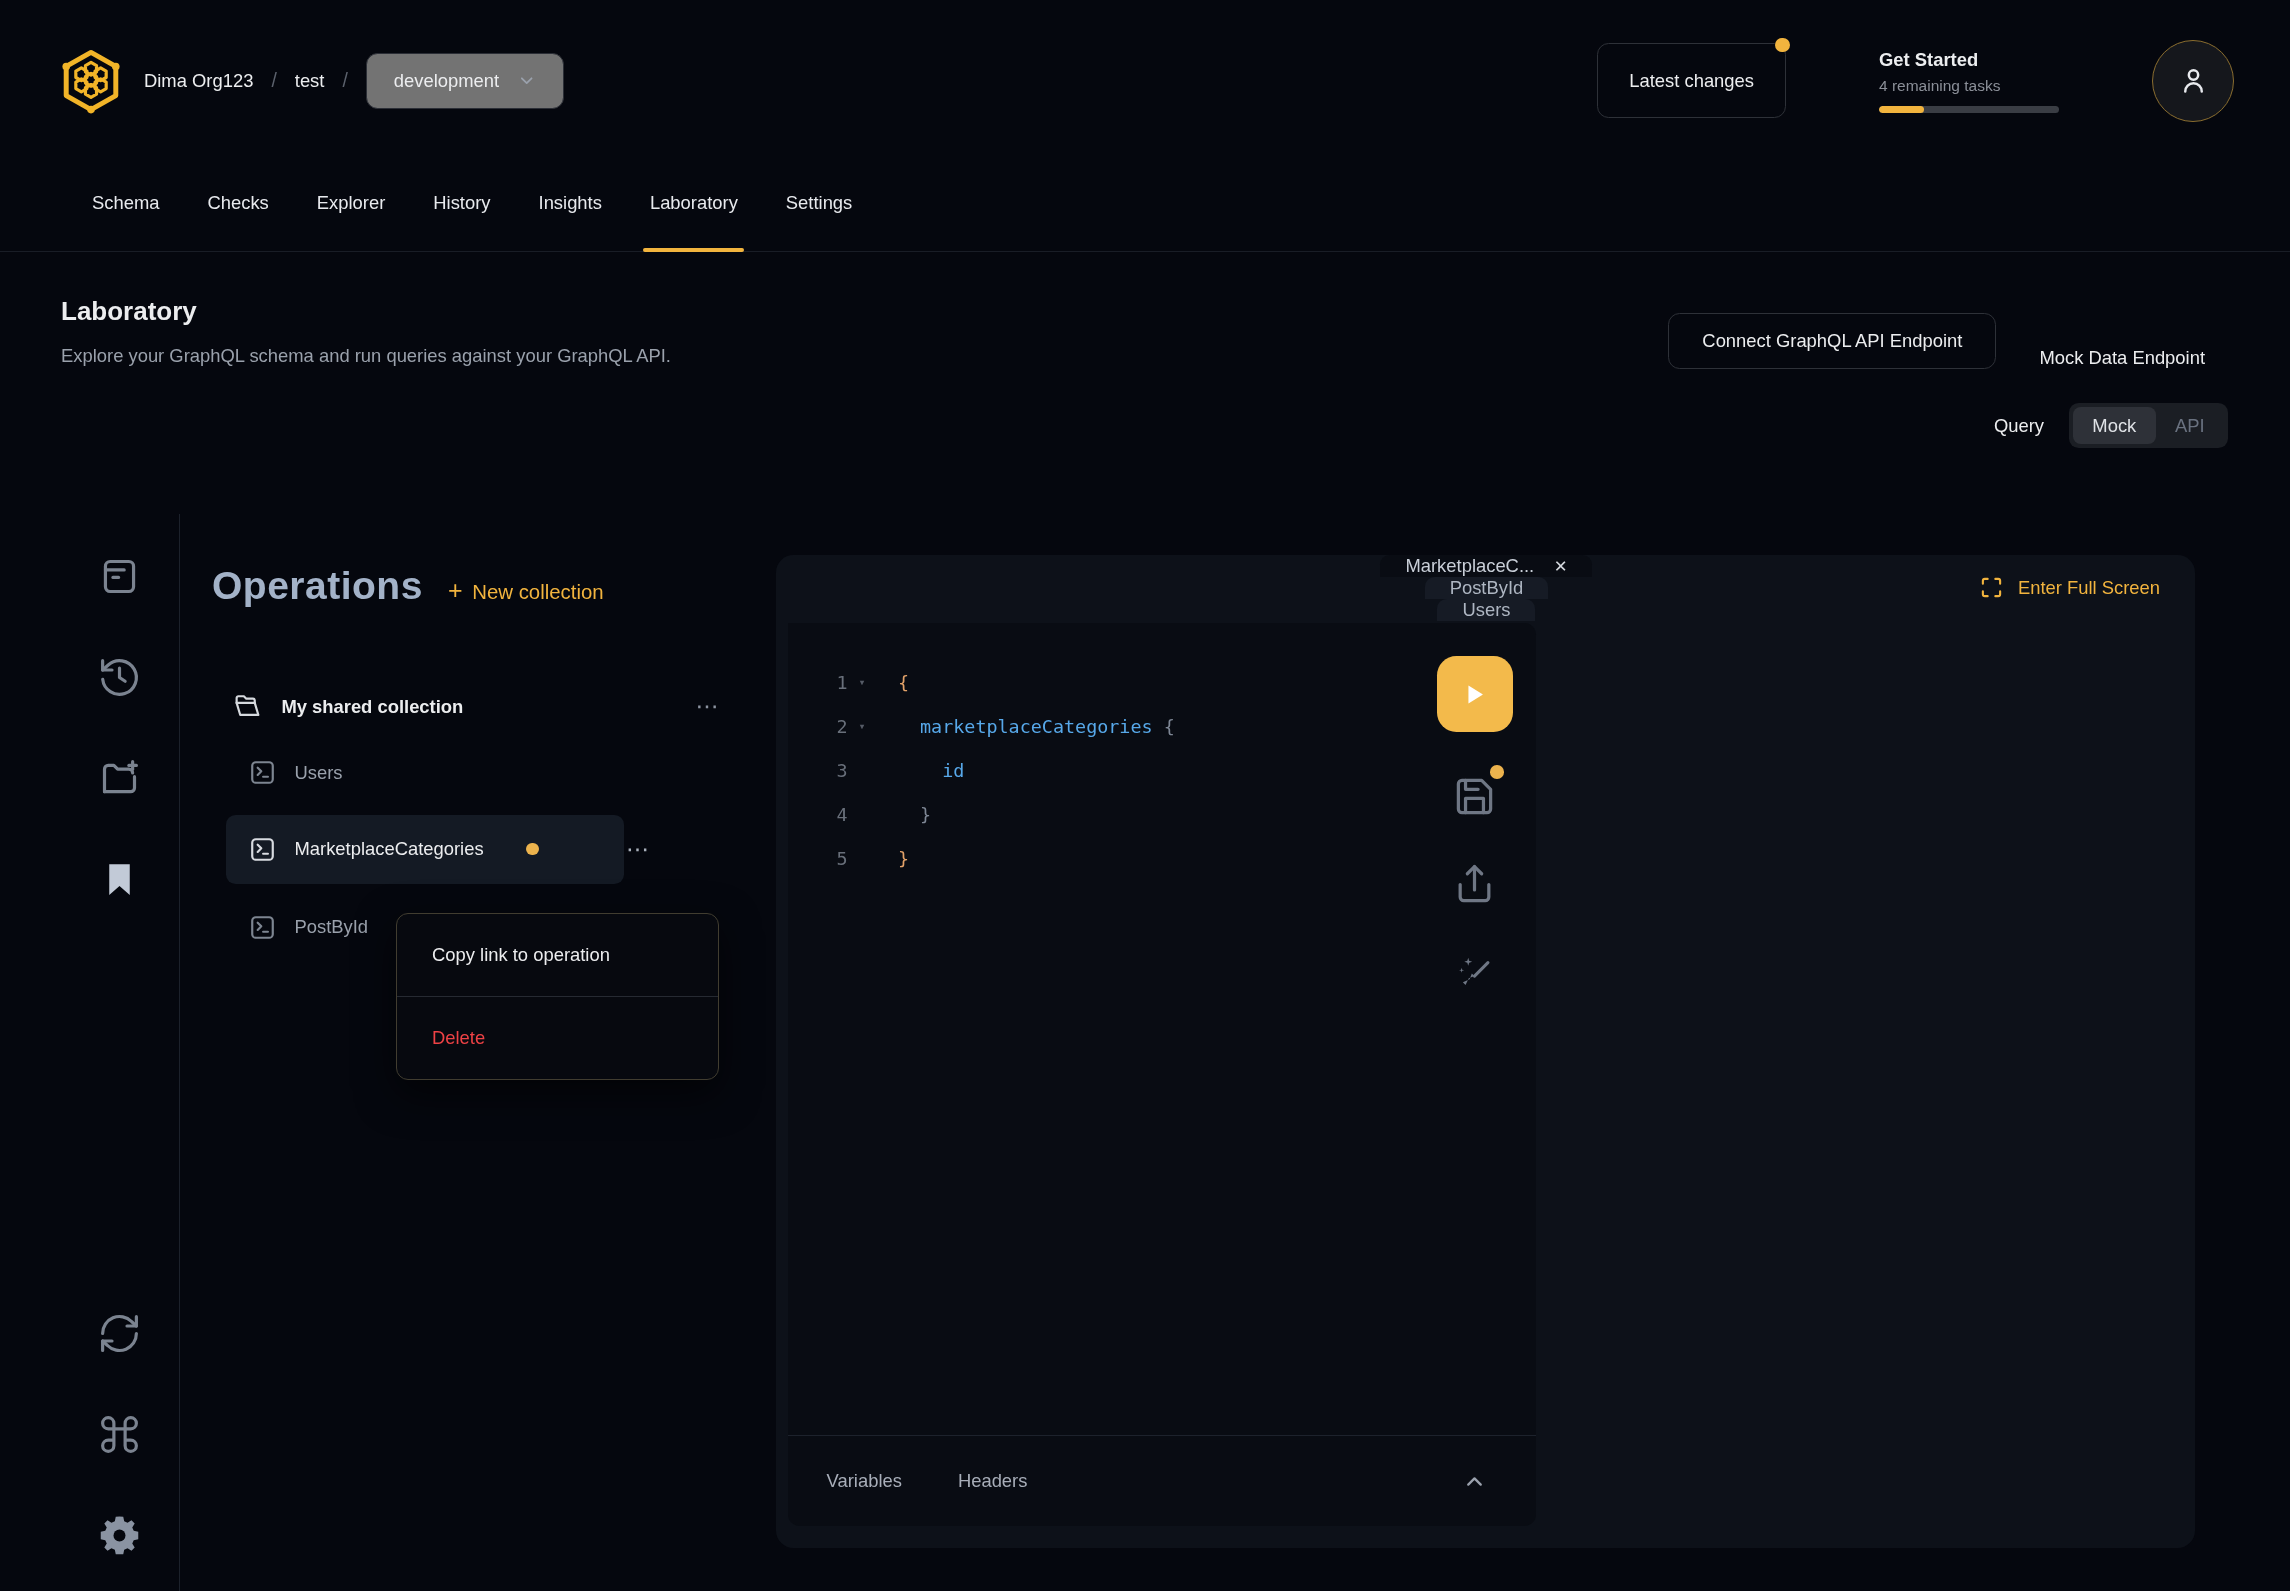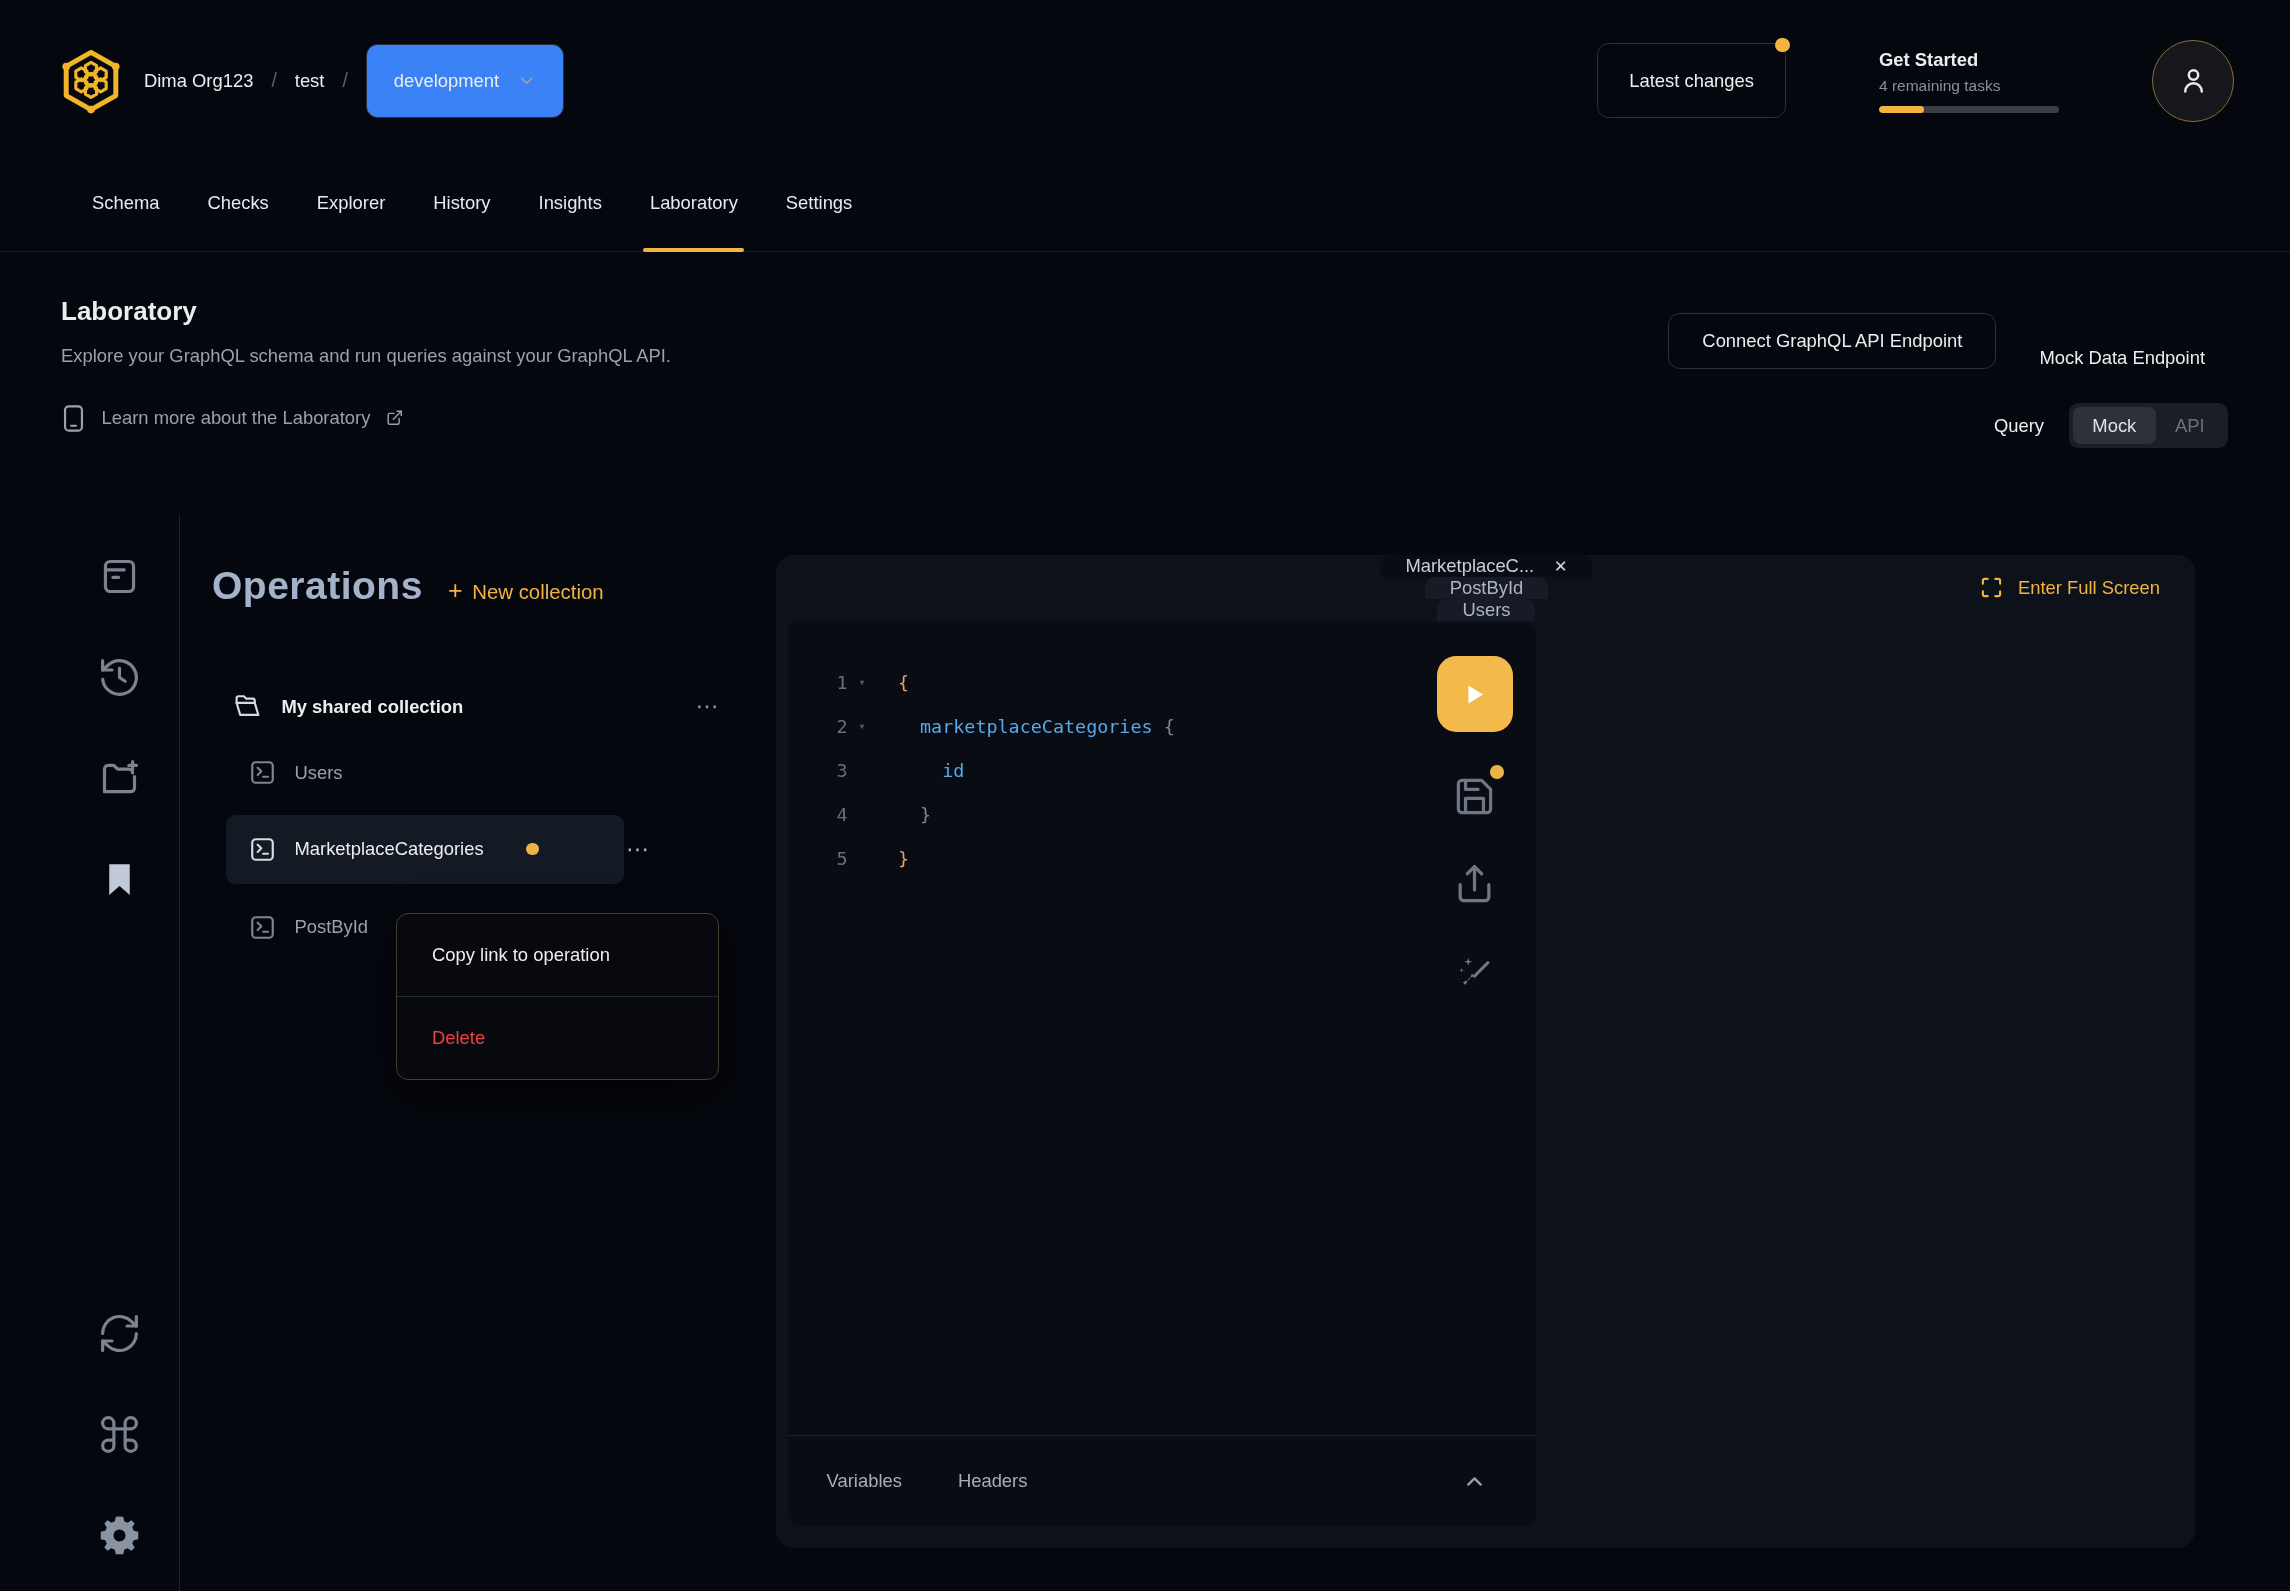--- a/index.html
+++ b/index.html
@@ -13,22 +13,22 @@
   html,body{width:2290px;height:1591px;}
   body{background:var(--bg);font-family:"Liberation Sans",sans-serif;color:var(--txt);
        position:relative;overflow:hidden;}
   svg{display:block;}
 
   
   .top-bar{position:absolute;top:7.8px;left:0;right:0;height:146px;display:flex;
            align-items:center;padding:0 56px;}
   .crumbs{display:flex;align-items:center;gap:18px;font-size:18.4px;}
   .crumb-sep{color:#5b616c;font-size:19.4px;}
-  .dev-select{display:flex;align-items:center;gap:17.5px;height:74px;padding:0 27px;
-              background:#3b82f6;border:1px solid #2b2e36;border-radius:11.6px;font-size:18.4px;}
+  .dev-select{display:flex;align-items:center;gap:17.5px;height:56px;padding:0 27px;
+              background:#737373;border:1px solid #2b2e36;border-radius:11.6px;font-size:18.4px;}
   .latest-btn{position:relative;margin-left:auto;height:75px;padding:0 31px;display:flex;
               align-items:center;border:1px solid var(--btn-border);border-radius:11.6px;
               font-size:18.4px;background:transparent;color:var(--txt);}
   .latest-dot{position:absolute;top:-6.8px;right:-4.9px;width:14.6px;height:14.6px;border-radius:50%;
               background:var(--accent);}
   .get-started{margin-left:93px;width:180px;}
   .gs-title{font-size:18.4px;font-weight:700;}
   .gs-sub{font-size:15.5px;color:#8b8f98;margin-top:5.8px;}
   .gs-bar{margin-top:11.6px;height:6.8px;border-radius:3.9px;background:#3a3d44;overflow:hidden;}
   .gs-fill{height:100%;background:var(--accent);border-radius:3.9px;}
@@ -199,36 +199,20 @@
   <div class="nav-tab">Explorer</div>
   <div class="nav-tab">History</div>
   <div class="nav-tab">Insights</div>
   <div class="nav-tab active">Laboratory</div>
   <div class="nav-tab">Settings</div>
 </div>
 
 <div class="lab-head">
   <div class="lab-title">Laboratory</div>
   <div class="lab-desc">Explore your GraphQL schema and run queries against your GraphQL API.</div>
-  <div class="learn-row">
-    <span>
-      <svg width="25" height="29" viewBox="0 0 20 24" fill="none" stroke="#9aa1ac" stroke-width="1.8" stroke-linecap="round">
-          <rect x="3" y="2" width="14" height="20" rx="3"></rect>
-          <line x1="8" y1="18" x2="12" y2="18"></line>
-        </svg>
-    </span>
-    <span>Learn more about the Laboratory</span>
-    <span>
-      <svg width="17.5" height="17.5" viewBox="0 0 24 24" fill="none" stroke="#9aa1ac" stroke-width="2" stroke-linecap="round" stroke-linejoin="round">
-          <path d="M18 13v6a2 2 0 0 1-2 2H5a2 2 0 0 1-2-2V8a2 2 0 0 1 2-2h6"></path>
-          <polyline points="15 3 21 3 21 9"></polyline>
-          <line x1="10" y1="14" x2="21" y2="3"></line>
-        </svg>
-    </span>
-  </div>
 </div>
 
 <div class="endpoint-row">
   <button class="connect-btn">Connect GraphQL API Endpoint</button>
   <span class="mock-endpoint">Mock Data Endpoint</span>
 </div>
 
 <div class="query-row">
   <span class="query-label">Query</span>
   <div class="seg-toggle">

